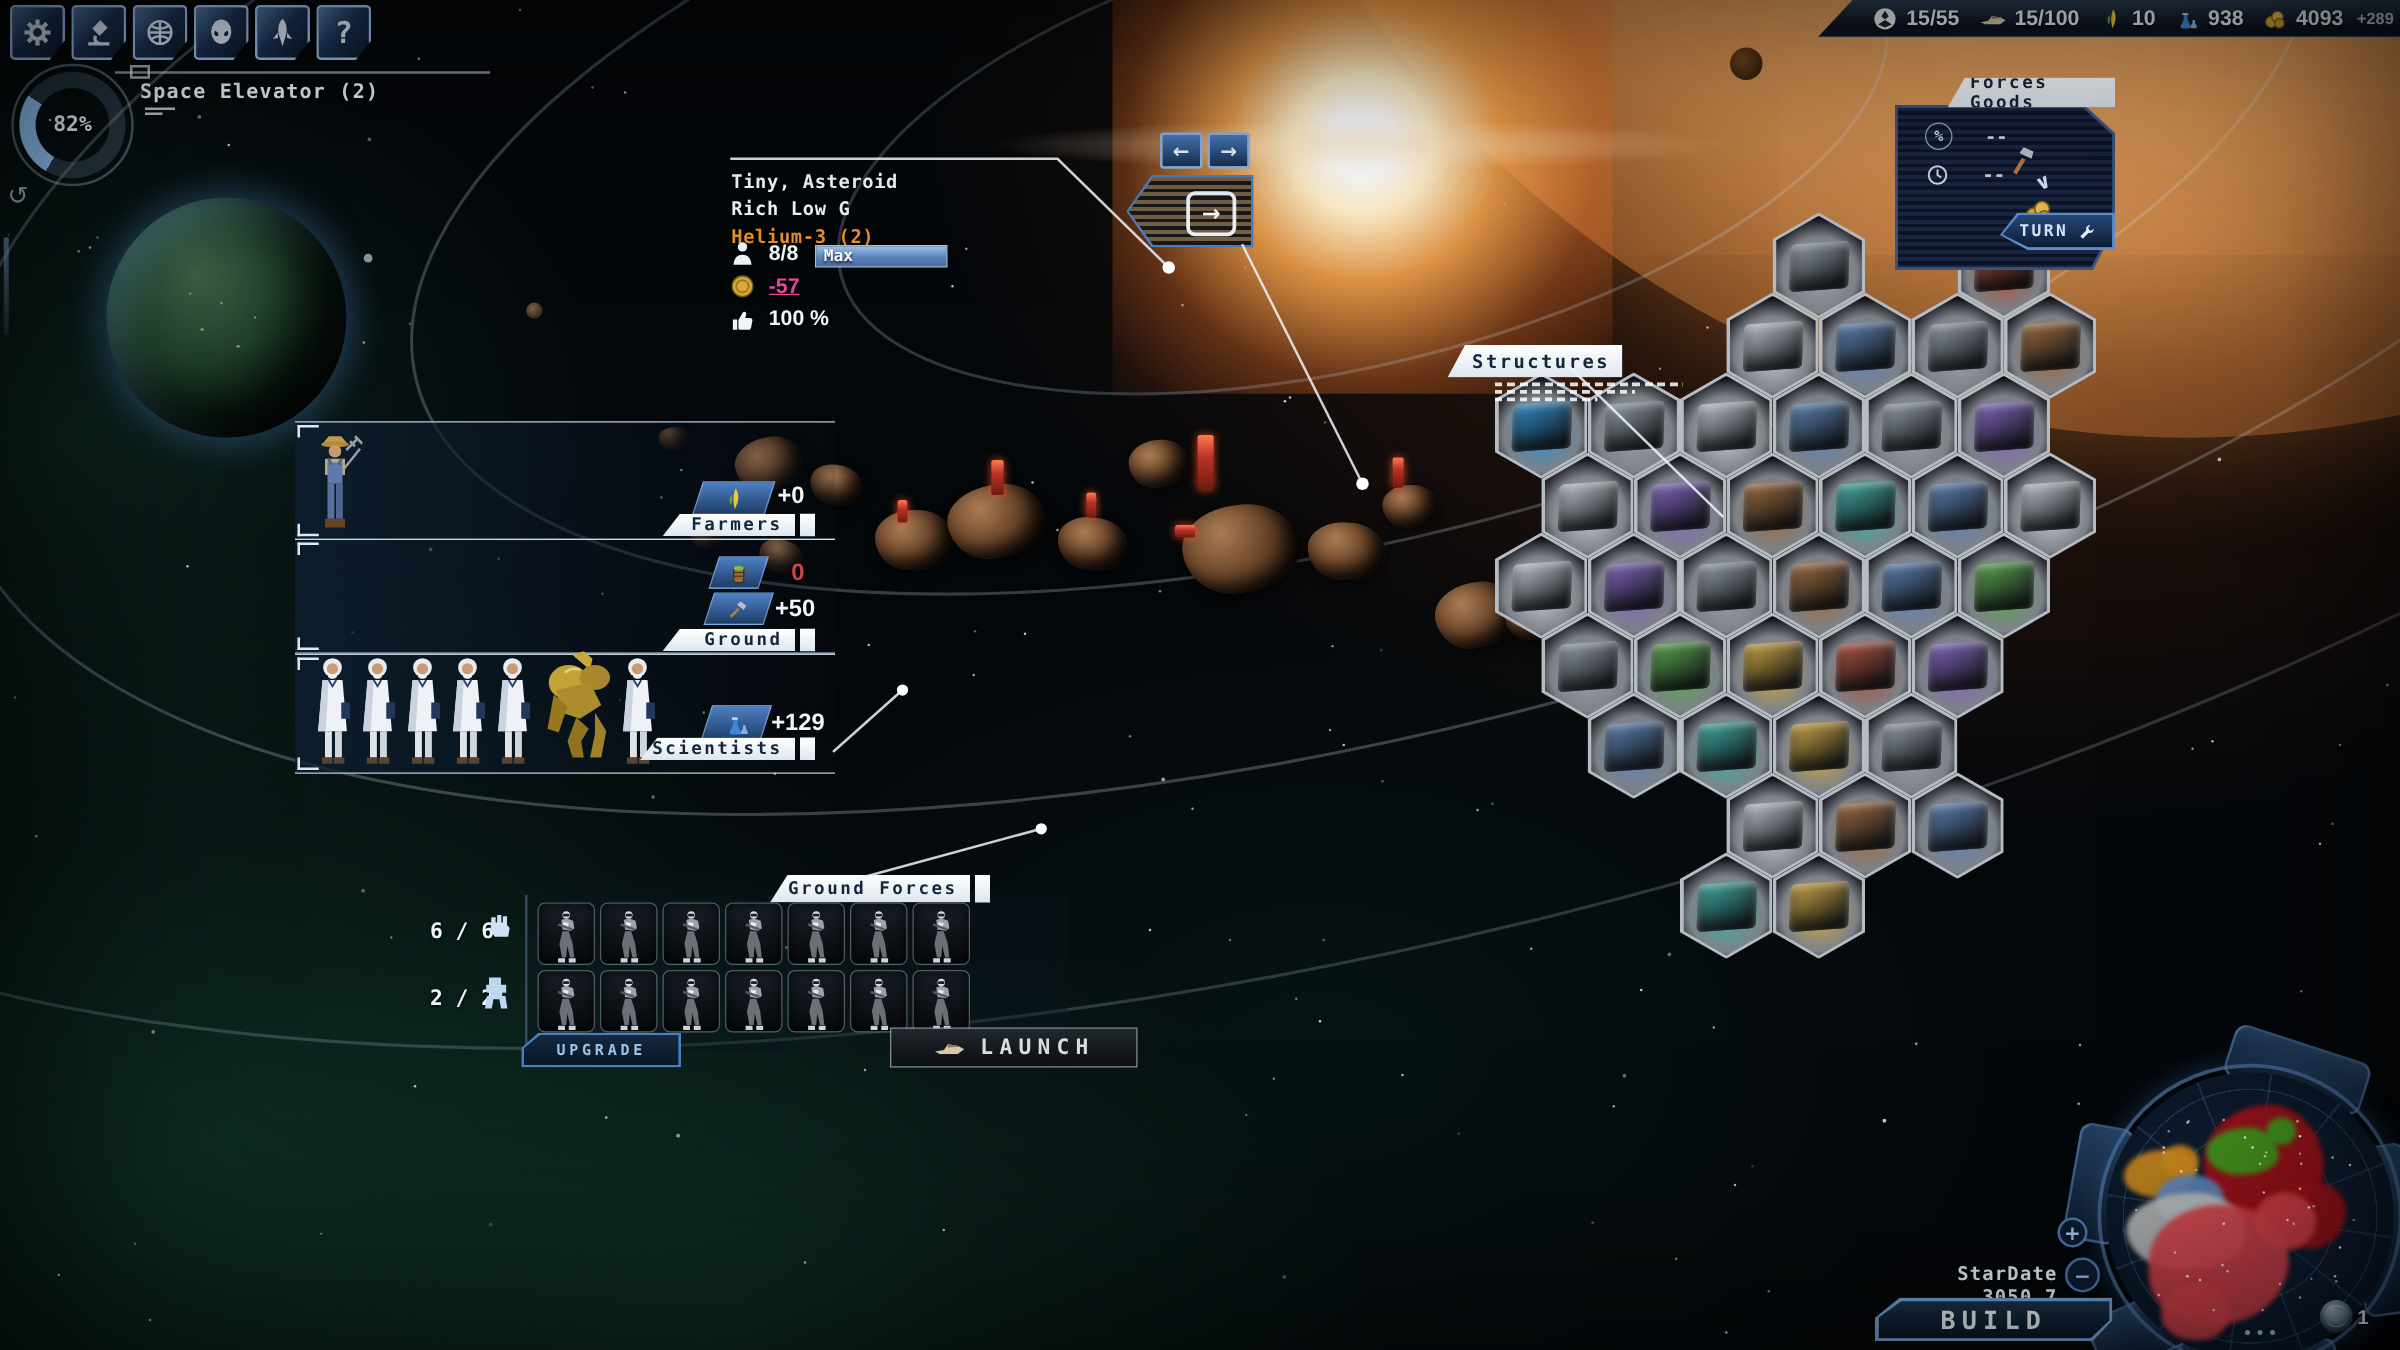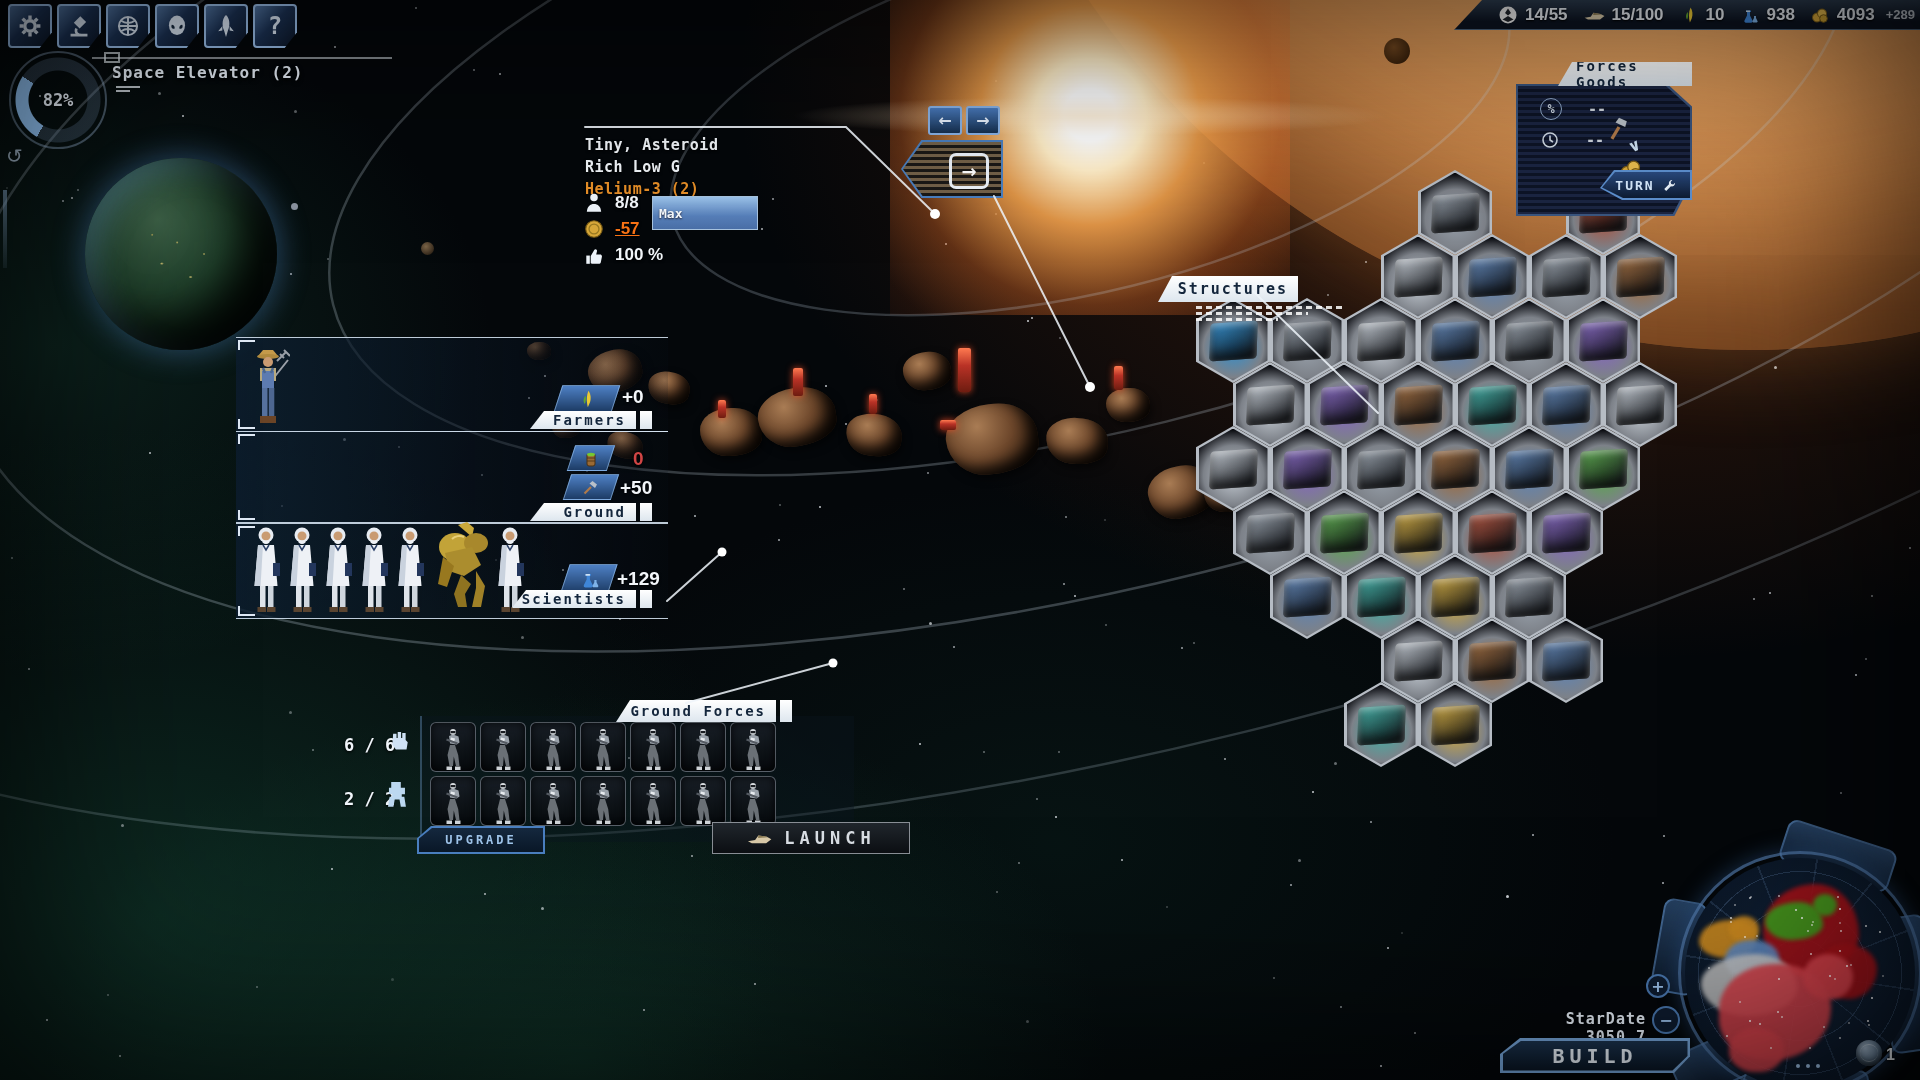--- a/index.html
+++ b/index.html
@@ -76,21 +76,21 @@
   .ic{display:block;}
   .ic18{width:20px;height:20px;} .ic22{width:22px;height:22px;} .ic26{width:26px;height:26px;}
 
   
   .planet-title{position:absolute;left:583px;top:78px;color:#f2d4a4;font:bold 42px "Liberation Sans",sans-serif;
     letter-spacing:2px;text-shadow:0 2px 8px rgba(0,0,0,.9);z-index:40;}
   .p-sub{position:absolute;color:#f2f6fa;font:bold 15px "DejaVu Sans Mono",monospace;letter-spacing:.5px;
     text-shadow:0 1px 3px #000;z-index:40;}
   .p-stat{position:absolute;display:flex;align-items:center;gap:10px;z-index:40;
     color:#f2f6fa;font:bold 17px "Liberation Sans",sans-serif;text-shadow:0 1px 3px #000;}
-  .slider{position:absolute;left:652px;top:196px;width:106px;height:34px;border:1px solid #a8c4e0;
+  .slider{position:absolute;left:652px;top:196px;width:106px;height:18px;border:1px solid #a8c4e0;
     background:linear-gradient(180deg,#9cc4ec,#567fba 60%,#4a6fa8);box-sizing:border-box;z-index:40;
     display:flex;align-items:center;cursor:pointer;}
   .slider span{color:#f4f8fc;font:bold 13px "DejaVu Sans Mono",monospace;padding-left:6px;text-shadow:0 1px 2px #223;}
   .nav-btn{position:absolute;width:34px;height:29px;border:2px solid #8ab4e8;box-sizing:border-box;border-radius:3px;
     background:linear-gradient(180deg,#4a7cc0,#16304f);color:#eaf3ff;font:bold 16px "DejaVu Sans",sans-serif;
     display:flex;align-items:center;justify-content:center;cursor:pointer;z-index:40;}
   .export-btn{position:absolute;left:901px;top:140px;width:102px;height:58px;z-index:40;cursor:pointer;
     background:#4a7fc0;clip-path:polygon(0 50%,20% 0,100% 0,100% 100%,20% 100%);}
   .export-in{position:absolute;inset:2px;clip-path:polygon(0 50%,20% 0,100% 0,100% 100%,20% 100%);
     background:repeating-linear-gradient(180deg,rgba(122,92,52,.85) 0 3px,rgba(24,19,13,.95) 3px 6px);}
@@ -724,21 +724,21 @@
       </svg>
     <span>8/8</span>
   </div>
   <div class="slider">
     <span>Max</span>
   </div>
   <div class="p-stat" style="left:583px;top:218px;">
     <svg class="ic ic22">
         <use href="#i-coin"></use>
       </svg>
-    <span style="color:#f97316;text-decoration:underline;">-57</span>
+    <span style="color:#ec4899;text-decoration:underline;">-57</span>
   </div>
   <div class="p-stat" style="left:583px;top:244px;">
     <svg class="ic ic22">
         <use href="#i-thumb"></use>
       </svg>
     <span>100 %</span>
   </div>
 
   <div class="nav-btn" style="left:928px;top:106px;">
     <span>←</span>
@@ -1119,21 +1119,21 @@
   <div class="deco-line" style="left:116px;top:86px;width:24px;height:2px;"></div>
   <div class="deco-line" style="left:116px;top:90px;width:14px;height:2px;"></div>
   <span class="side-glyph" style="left:6px;top:144px;font-size:20px;">↺</span>
   <div class="side-bar"></div>
 
   <div class="res-bar">
     <div class="res-item">
       <svg class="ic ic18">
           <use href="#i-star"></use>
         </svg>
-      <span class="res-val">14/55</span>
+      <span class="res-val">15/55</span>
     </div>
     <div class="res-item">
       <svg class="ic ic22">
           <use href="#i-ship"></use>
         </svg>
       <span class="res-val">15/100</span>
     </div>
     <div class="res-item">
       <svg class="ic ic18">
           <use href="#i-corn"></use>

